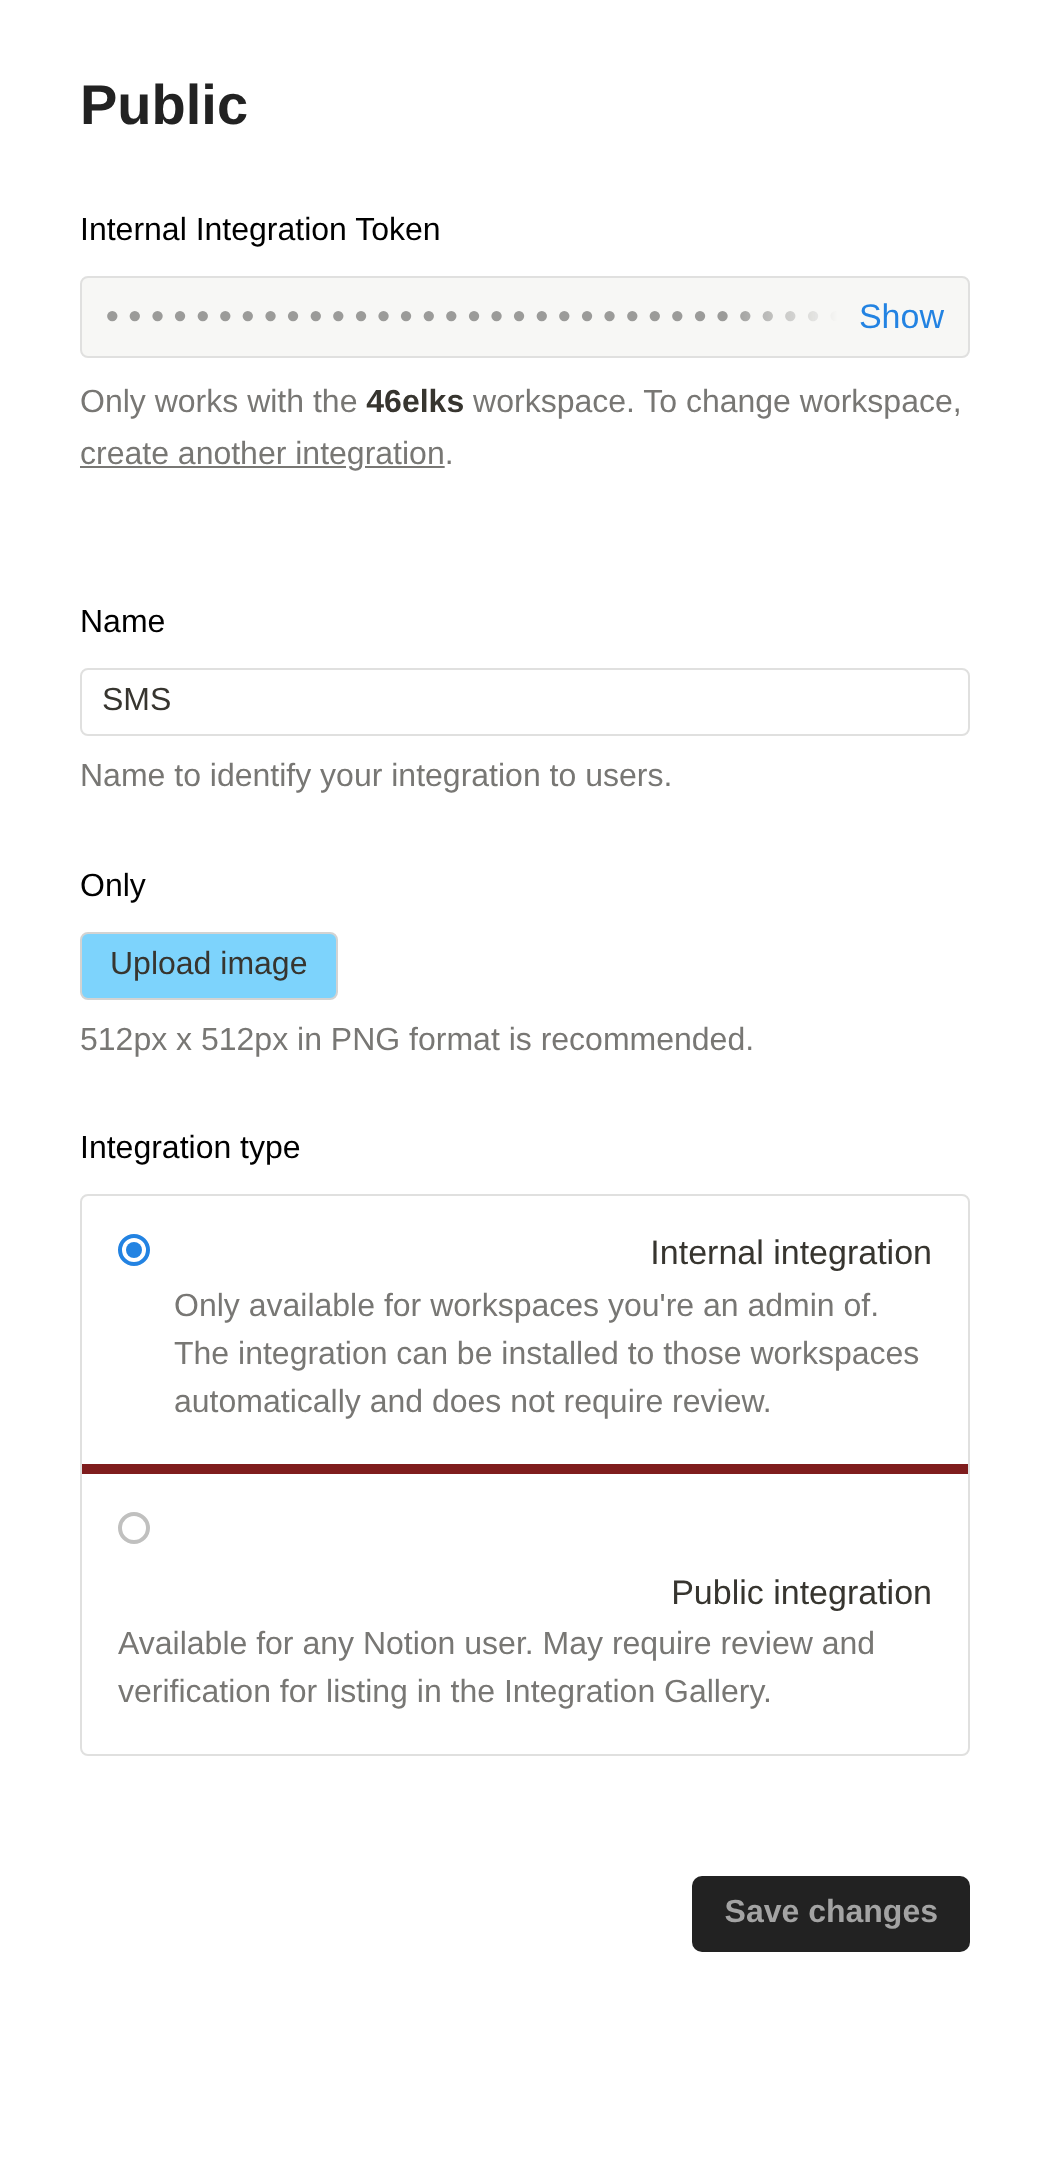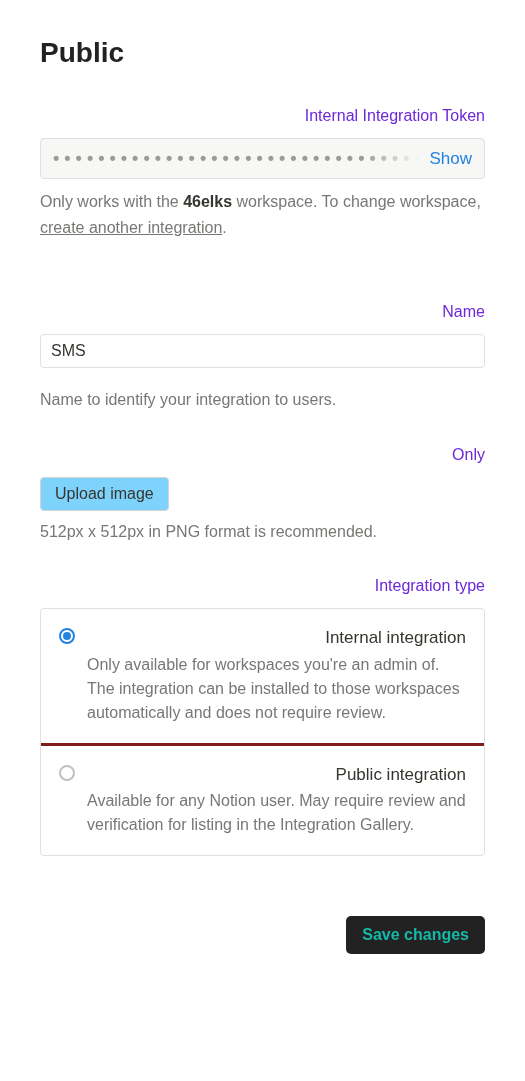--- a/index.html
+++ b/index.html
@@ -21,24 +21,23 @@
       font-weight: 700;
       color: #222;
       margin-bottom: 30px;
     }
     .section {
       margin-bottom: 60px;
     }
     .field-label {
       font-size: 16px;
       font-weight: 500;
-      color: #6d28d9;
+      color: #000000;
       margin-bottom: 10px;
       display: block;
-      text-align: right;
     }
     .token-box {
       display: flex;
       align-items: center;
       border: 1px solid #e0e0df;
       border-radius: 4px;
       background: #f7f7f5;
       padding: 6px 12px;
       margin-bottom: 10px;
     }
@@ -75,21 +74,21 @@
       text-decoration: underline;
       cursor: pointer;
     }
     .text-input {
       width: 100%;
       padding: 7px 10px;
       border: 1px solid #e0e0df;
       border-radius: 4px;
       font-size: 16px;
       color: #37352f;
-      margin-bottom: 19px;
+      margin-bottom: 8px;
       background: #fff;
     }
     .field-group {
       margin-bottom: 30px;
     }
     .upload-btn {
       border: 1px solid #d3d3d2;
       background: #7dd3fc;
       border-radius: 4px;
       padding: 7px 14px;
@@ -103,21 +102,22 @@
       border-radius: 4px;
       overflow: hidden;
     }
     .radio-option {
       padding: 16px 18px 18px 18px;
       display: flex;
       gap: 12px;
       cursor: pointer;
     }
     .radio-option + .radio-option {
-      border-top: 3px solid #7f1d1d;
+      border-top: 5px solid #7f1d1d;
+      flex-direction: column;
     }
     .radio-circle {
       flex-shrink: 0;
       width: 16px;
       height: 16px;
       border: 2px solid #c0c0bf;
       border-radius: 50%;
       margin-top: 3px;
       position: relative;
     }
@@ -145,21 +145,21 @@
       color: #787774;
       line-height: 1.5;
     }
     .actions {
       display: flex;
       justify-content: flex-end;
       margin-top: 50px;
     }
     .save-btn {
       background: #222;
-      color: #14b8a6;
+      color: #a3a3a3;
       border: none;
       border-radius: 5px;
       padding: 10px 16px;
       font-size: 16px;
       font-weight: 600;
       cursor: pointer;
     }
   </style>
 </head>
 <body>

